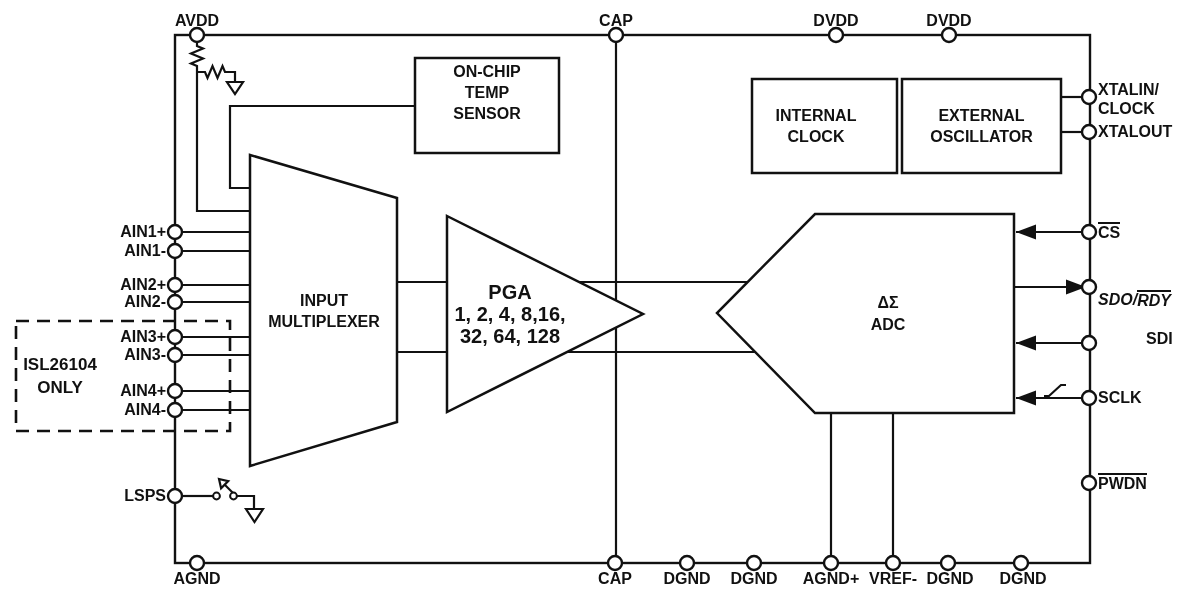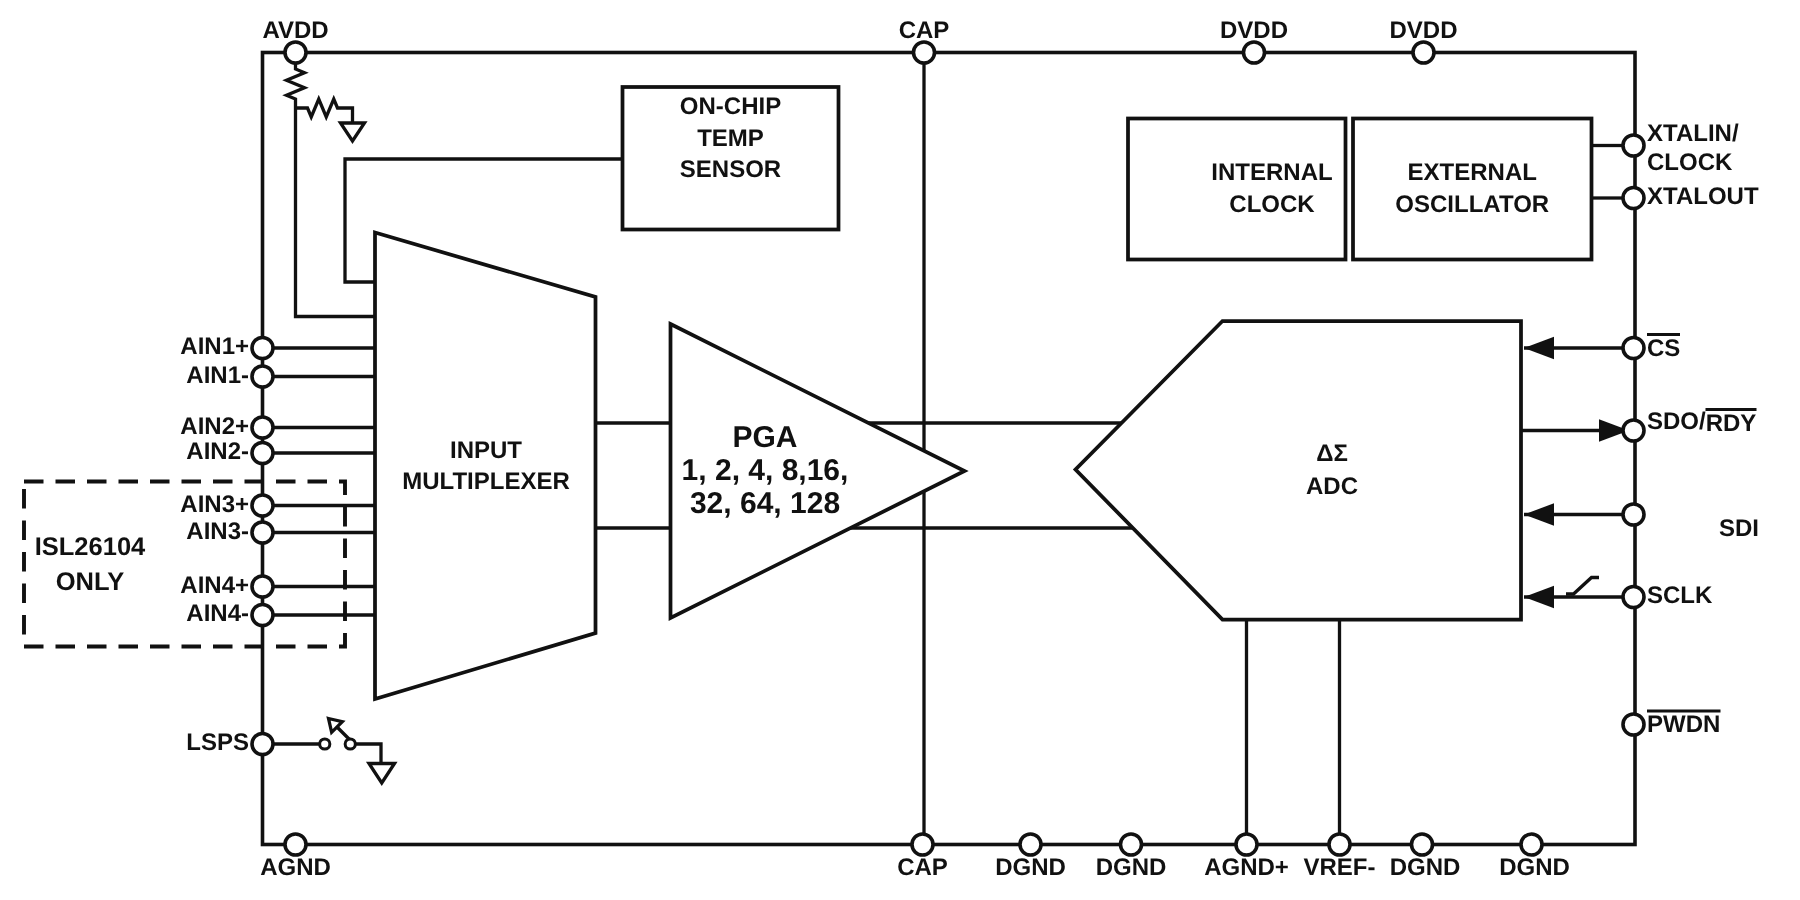--- a/index.html
+++ b/index.html
@@ -125,21 +125,21 @@
       <circle cx="216.5" cy="496" r="3.4" stroke-width="2"></circle>
       <circle cx="233.5" cy="496" r="3.4" stroke-width="2"></circle>
     </g>
   </svg>
 
   <div class="blk" style="left:415px;top:58px;width:144px;height:69px;">
     <div>ON-CHIP</div>
     <div>TEMP</div>
     <div>SENSOR</div>
   </div>
-  <div class="blk" style="left:752px;top:79px;width:128px;height:94px;padding-left:32px;">
+  <div class="blk" style="left:752px;top:79px;width:128px;height:94px;">
     <div>INTERNAL</div>
     <div>CLOCK</div>
   </div>
   <div class="blk" style="left:902px;top:79px;width:159px;height:94px;">
     <div>EXTERNAL</div>
     <div>OSCILLATOR</div>
   </div>
   <div class="blk" style="left:253px;top:282px;width:142px;height:58px;">
     <div>INPUT</div>
     <div>MULTIPLEXER</div>
@@ -183,23 +183,23 @@
   <div class="pl" style="top:486px;">LSPS</div>
 
   <div class="twol" style="left:1098px;top:80px;">
     <div>XTALIN/</div>
     <div>CLOCK</div>
   </div>
   <div class="pr" style="top:122px;">XTALOUT</div>
   <div class="pr" style="top:222px;">
     <span class="ov">CS</span>
   </div>
-  <div class="pr" style="top:272px;">
+  <div class="pr" style="top:290px;font-style:italic;">
     <span>SDO/</span>
       <span class="ov">RDY</span>
   </div>
-  <div class="pr" style="top:343px;padding-left:48px;">SDI</div>
+  <div class="pr" style="top:329px;padding-left:48px;">SDI</div>
   <div class="pr" style="top:388px;">SCLK</div>
   <div class="pr" style="top:473px;">
     <span class="ov">PWDN</span>
   </div>
 
 </div>
 
 </body></html>

